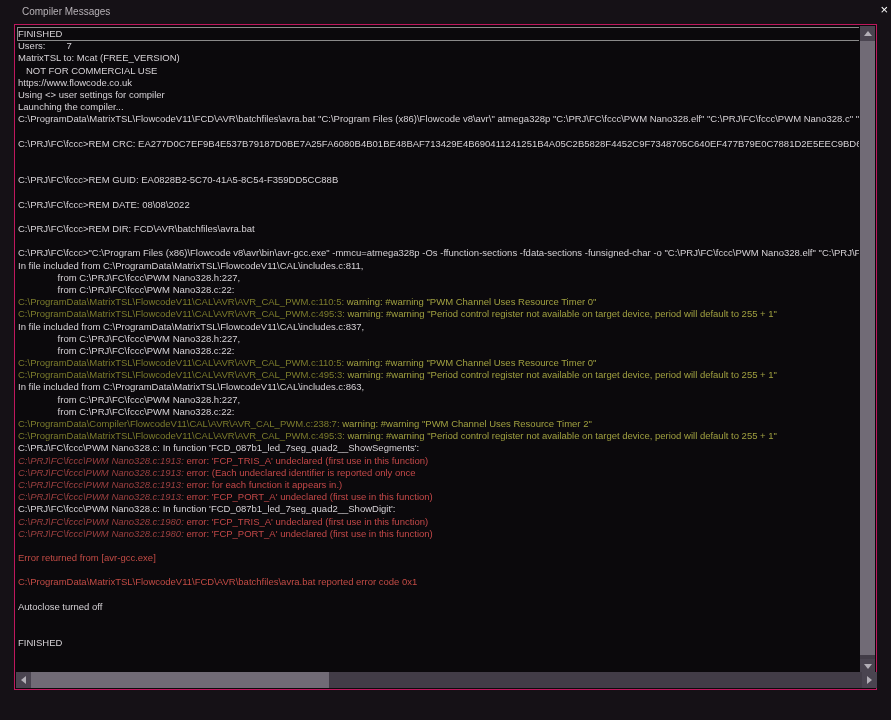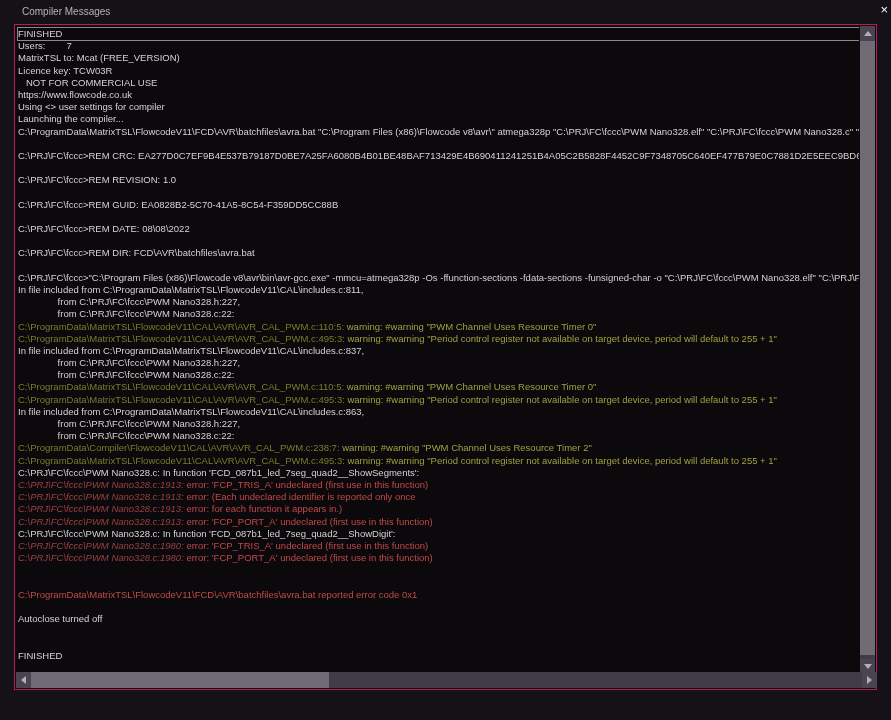--- a/index.html
+++ b/index.html
@@ -48,30 +48,28 @@
   <div class="titlebar">
     <div class="title">Compiler Messages</div>
     <div class="close-x">×</div>
   </div>
 
   <div class="content">
     <div class="console">
         <div class="line focus"><span class="c-w">FINISHED</span></div>
         <div class="line"><span class="c-w">Users:        7</span></div>
         <div class="line"><span class="c-w">MatrixTSL to: Mcat (FREE_VERSION)</span></div>
-        <div class="line"><span class="c-w">Licence key: TCW03R</span></div>
         <div class="line"><span class="c-w">   NOT FOR COMMERCIAL USE</span></div>
         <div class="line"><span class="c-w">https://www.flowcode.co.uk</span></div>
         <div class="line"><span class="c-w">Using &lt;&gt; user settings for compiler</span></div>
         <div class="line"><span class="c-w">Launching the compiler...</span></div>
         <div class="line"><span class="c-w">C:\ProgramData\MatrixTSL\FlowcodeV11\FCD\AVR\batchfiles\avra.bat "C:\Program Files (x86)\Flowcode v8\avr\" atmega328p "C:\PRJ\FC\fccc\PWM Nano328.elf" "C:\PRJ\FC\fccc\PWM Nano328.c" "C:\PRJ\FC\fccc\PWM Nano328.ls</span></div>
         <div class="line"> </div>
         <div class="line"><span class="c-w">C:\PRJ\FC\fccc&gt;REM CRC: EA277D0C7EF9B4E537B79187D0BE7A25FA6080B4B01BE48BAF713429E4B690411241251B4A05C2B5828F4452C9F7348705C640EF477B79E0C7881D2E5EEC9BD69A0D46BD3B6AACB92DE4D84759EBB5</span></div>
         <div class="line"> </div>
-        <div class="line"><span class="c-w">C:\PRJ\FC\fccc&gt;REM REVISION: 1.0</span></div>
         <div class="line"> </div>
         <div class="line"><span class="c-w">C:\PRJ\FC\fccc&gt;REM GUID: EA0828B2-5C70-41A5-8C54-F359DD5CC88B</span></div>
         <div class="line"> </div>
         <div class="line"><span class="c-w">C:\PRJ\FC\fccc&gt;REM DATE: 08\08\2022</span></div>
         <div class="line"> </div>
         <div class="line"><span class="c-w">C:\PRJ\FC\fccc&gt;REM DIR: FCD\AVR\batchfiles\avra.bat</span></div>
         <div class="line"> </div>
         <div class="line"><span class="c-w">C:\PRJ\FC\fccc&gt;"C:\Program Files (x86)\Flowcode v8\avr\bin\avr-gcc.exe" -mmcu=atmega328p -Os -ffunction-sections -fdata-sections -funsigned-char -o "C:\PRJ\FC\fccc\PWM Nano328.elf" "C:\PRJ\FC\fccc\PWM Nano328.c" -lm -W</span></div>
         <div class="line"><span class="c-w">In file included from C:\ProgramData\MatrixTSL\FlowcodeV11\CAL\includes.c:811,</span></div>
         <div class="line"><span class="c-w">               from C:\PRJ\FC\fccc\PWM Nano328.h:227,</span></div>
@@ -90,20 +88,21 @@
         <div class="line"><span class="c-wp">C:\ProgramData\MatrixTSL\FlowcodeV11\CAL\AVR\AVR_CAL_PWM.c:495:3: </span><span class="c-wm">warning: #warning "Period control register not available on target device, period will default to 255 + 1"</span></div>
         <div class="line"><span class="c-w">C:\PRJ\FC\fccc\PWM Nano328.c: In function 'FCD_087b1_led_7seg_quad2__ShowSegments':</span></div>
         <div class="line"><span class="c-ep">C:\PRJ\FC\fccc\PWM Nano328.c:1913: </span><span class="c-em">error: 'FCP_TRIS_A' undeclared (first use in this function)</span></div>
         <div class="line"><span class="c-ep">C:\PRJ\FC\fccc\PWM Nano328.c:1913: </span><span class="c-em">error: (Each undeclared identifier is reported only once</span></div>
         <div class="line"><span class="c-ep">C:\PRJ\FC\fccc\PWM Nano328.c:1913: </span><span class="c-em">error: for each function it appears in.)</span></div>
         <div class="line"><span class="c-ep">C:\PRJ\FC\fccc\PWM Nano328.c:1913: </span><span class="c-em">error: 'FCP_PORT_A' undeclared (first use in this function)</span></div>
         <div class="line"><span class="c-w">C:\PRJ\FC\fccc\PWM Nano328.c: In function 'FCD_087b1_led_7seg_quad2__ShowDigit':</span></div>
         <div class="line"><span class="c-ep">C:\PRJ\FC\fccc\PWM Nano328.c:1980: </span><span class="c-em">error: 'FCP_TRIS_A' undeclared (first use in this function)</span></div>
         <div class="line"><span class="c-ep">C:\PRJ\FC\fccc\PWM Nano328.c:1980: </span><span class="c-em">error: 'FCP_PORT_A' undeclared (first use in this function)</span></div>
         <div class="line"> </div>
+        <div class="line"><span class="c-eb">Error returned from [avr-gcc.exe]</span></div>
         <div class="line"> </div>
         <div class="line"><span class="c-eb">C:\ProgramData\MatrixTSL\FlowcodeV11\FCD\AVR\batchfiles\avra.bat reported error code 0x1</span></div>
         <div class="line"> </div>
         <div class="line"><span class="c-w">Autoclose turned off</span></div>
         <div class="line"> </div>
         <div class="line"> </div>
         <div class="line"><span class="c-w">FINISHED</span></div>
       </div>
 
     <div class="vscroll">

